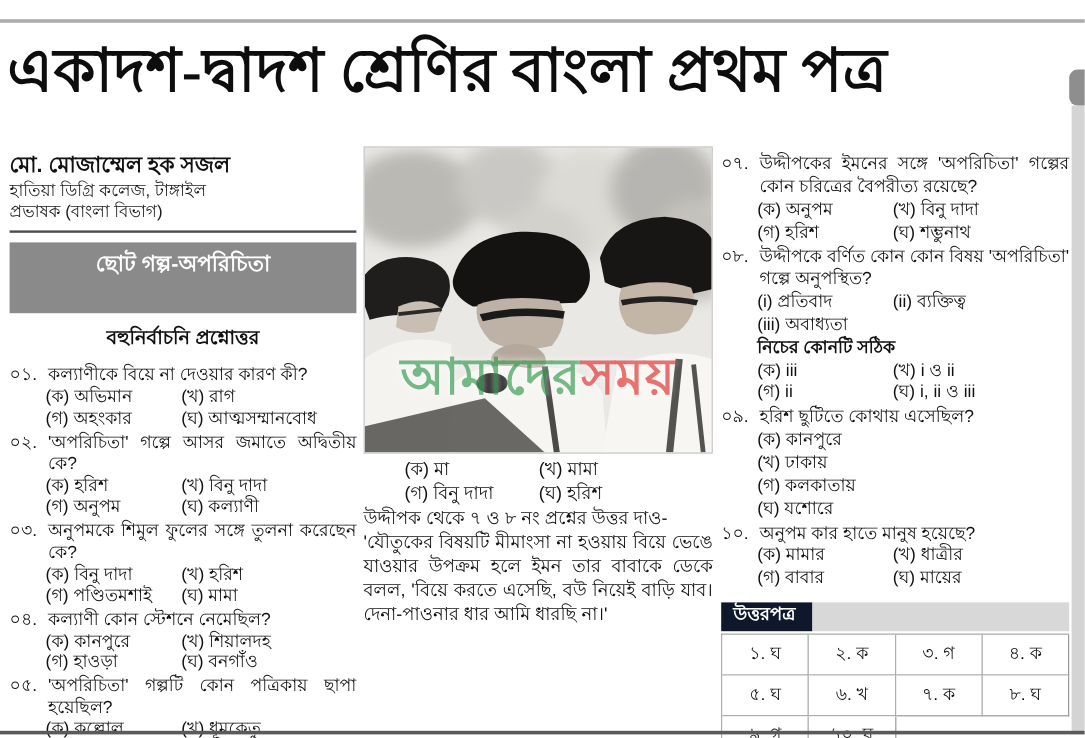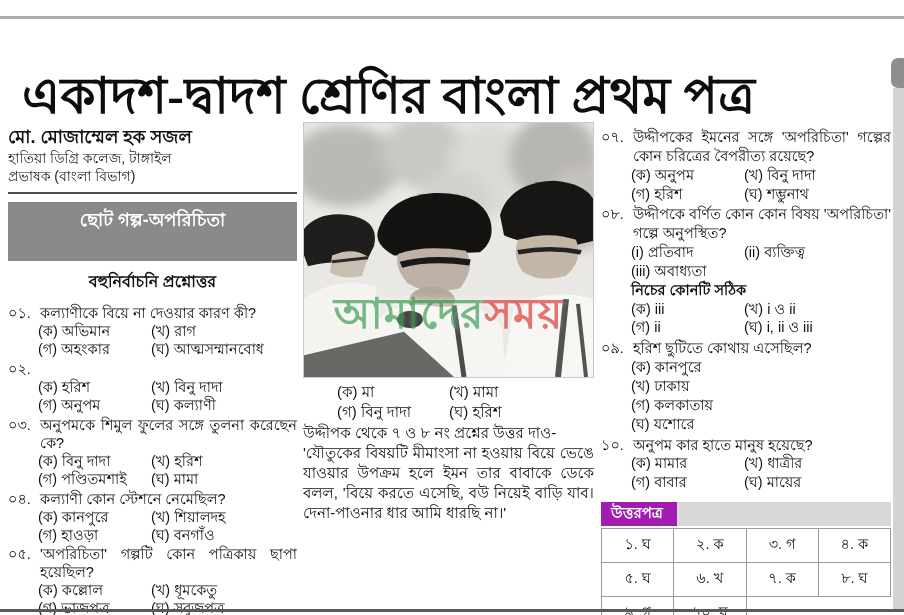--- a/index.html
+++ b/index.html
@@ -5,24 +5,24 @@
   * { margin:0; padding:0; box-sizing:border-box; }
   html,body { background:#ffffff; }
   body {
     width:904px; height:615px; position:relative; overflow:hidden;
     font-family:"Liberation Sans","DejaVu Sans",sans-serif; color:#111;
   }
   .top-rule { position:absolute; top:16px; left:0; width:904px; height:3px; background:#adadad; }
   .bottom-rule { position:absolute; bottom:3px; left:0; width:904px; height:3px; background:#5a5a5a; }
 
   .headline {
-    position:absolute; top:28px; left:22px; width:855px;
+    position:absolute; top:28px; left:6px; width:855px;
     font-family:"Liberation Serif","DejaVu Serif",serif;
     font-size:50px; font-weight:700; line-height:1.25; color:#0d0d0d;
-    white-space:nowrap; letter-spacing:0.5px;margin-top:37px;
+    white-space:nowrap; letter-spacing:0.5px;
   }
 
   .col-left  { position:absolute; left:8px;  top:126px; width:289px; }
   .col-mid   { position:absolute; left:303px; top:122px; width:291px; }
   .col-right { position:absolute; left:601px; top:126px; width:290px; }
 
   .author-name { font-size:18px; font-weight:700; line-height:1.25; }
   .author-line { font-size:14px; line-height:1.3; color:#1a1a1a; }
   .author-divider { border-top:2px solid #4c4c4c; margin:7px 0 8px 0; }
 
@@ -60,21 +60,21 @@
   .mid-opts { font-size:15px; line-height:1.32; margin-top:4px; }
   .mid-opts .opts { padding-left:34px; }
   .mid-opts .o1 { width:112px; }
   .stimulus { font-size:15px; line-height:1.34; margin-top:1px; }
   .stimulus-intro { white-space:nowrap; }
   .stimulus-text { text-align:justify; }
 
   .answers { margin-top:10px; }
   .ans-headerbar { display:flex; height:24px; }
   .ans-title {
-    background:#a21caf; color:#fff; font-weight:700; font-size:15px;
+    background:#0f172a; color:#fff; font-weight:700; font-size:15px;
     padding:1px 14px 3px 10px; line-height:20px;
   }
   .ans-tail { flex:1; background:#d8d8d8; }
   .ans-grid {
     display:grid; grid-template-columns:repeat(4,1fr);
     border-left:1px solid #9a9a9a; border-top:1px solid #9a9a9a; margin-top:2px;
   }
   .ans-cell {
     border-right:1px solid #9a9a9a; border-bottom:1px solid #9a9a9a;
     text-align:center; font-size:14.5px; padding:4px 0 5px 0; background:#fff;
@@ -110,20 +110,21 @@
       <span class="o1">(ক) অভিমান</span>
       <span class="o2">(খ) রাগ</span>
     </div>
     <div class="opts">
       <span class="o1">(গ) অহংকার</span>
       <span class="o2">(ঘ) আত্মসম্মানবোধ</span>
     </div>
 
     <div class="q">
       <span class="qn">০২.</span>
+      <span class="qt">'অপরিচিতা' গল্পে আসর জমাতে অদ্বিতীয় কে?</span>
     </div>
     <div class="opts">
       <span class="o1">(ক) হরিশ</span>
       <span class="o2">(খ) বিনু দাদা</span>
     </div>
     <div class="opts">
       <span class="o1">(গ) অনুপম</span>
       <span class="o2">(ঘ) কল্যাণী</span>
     </div>
 

